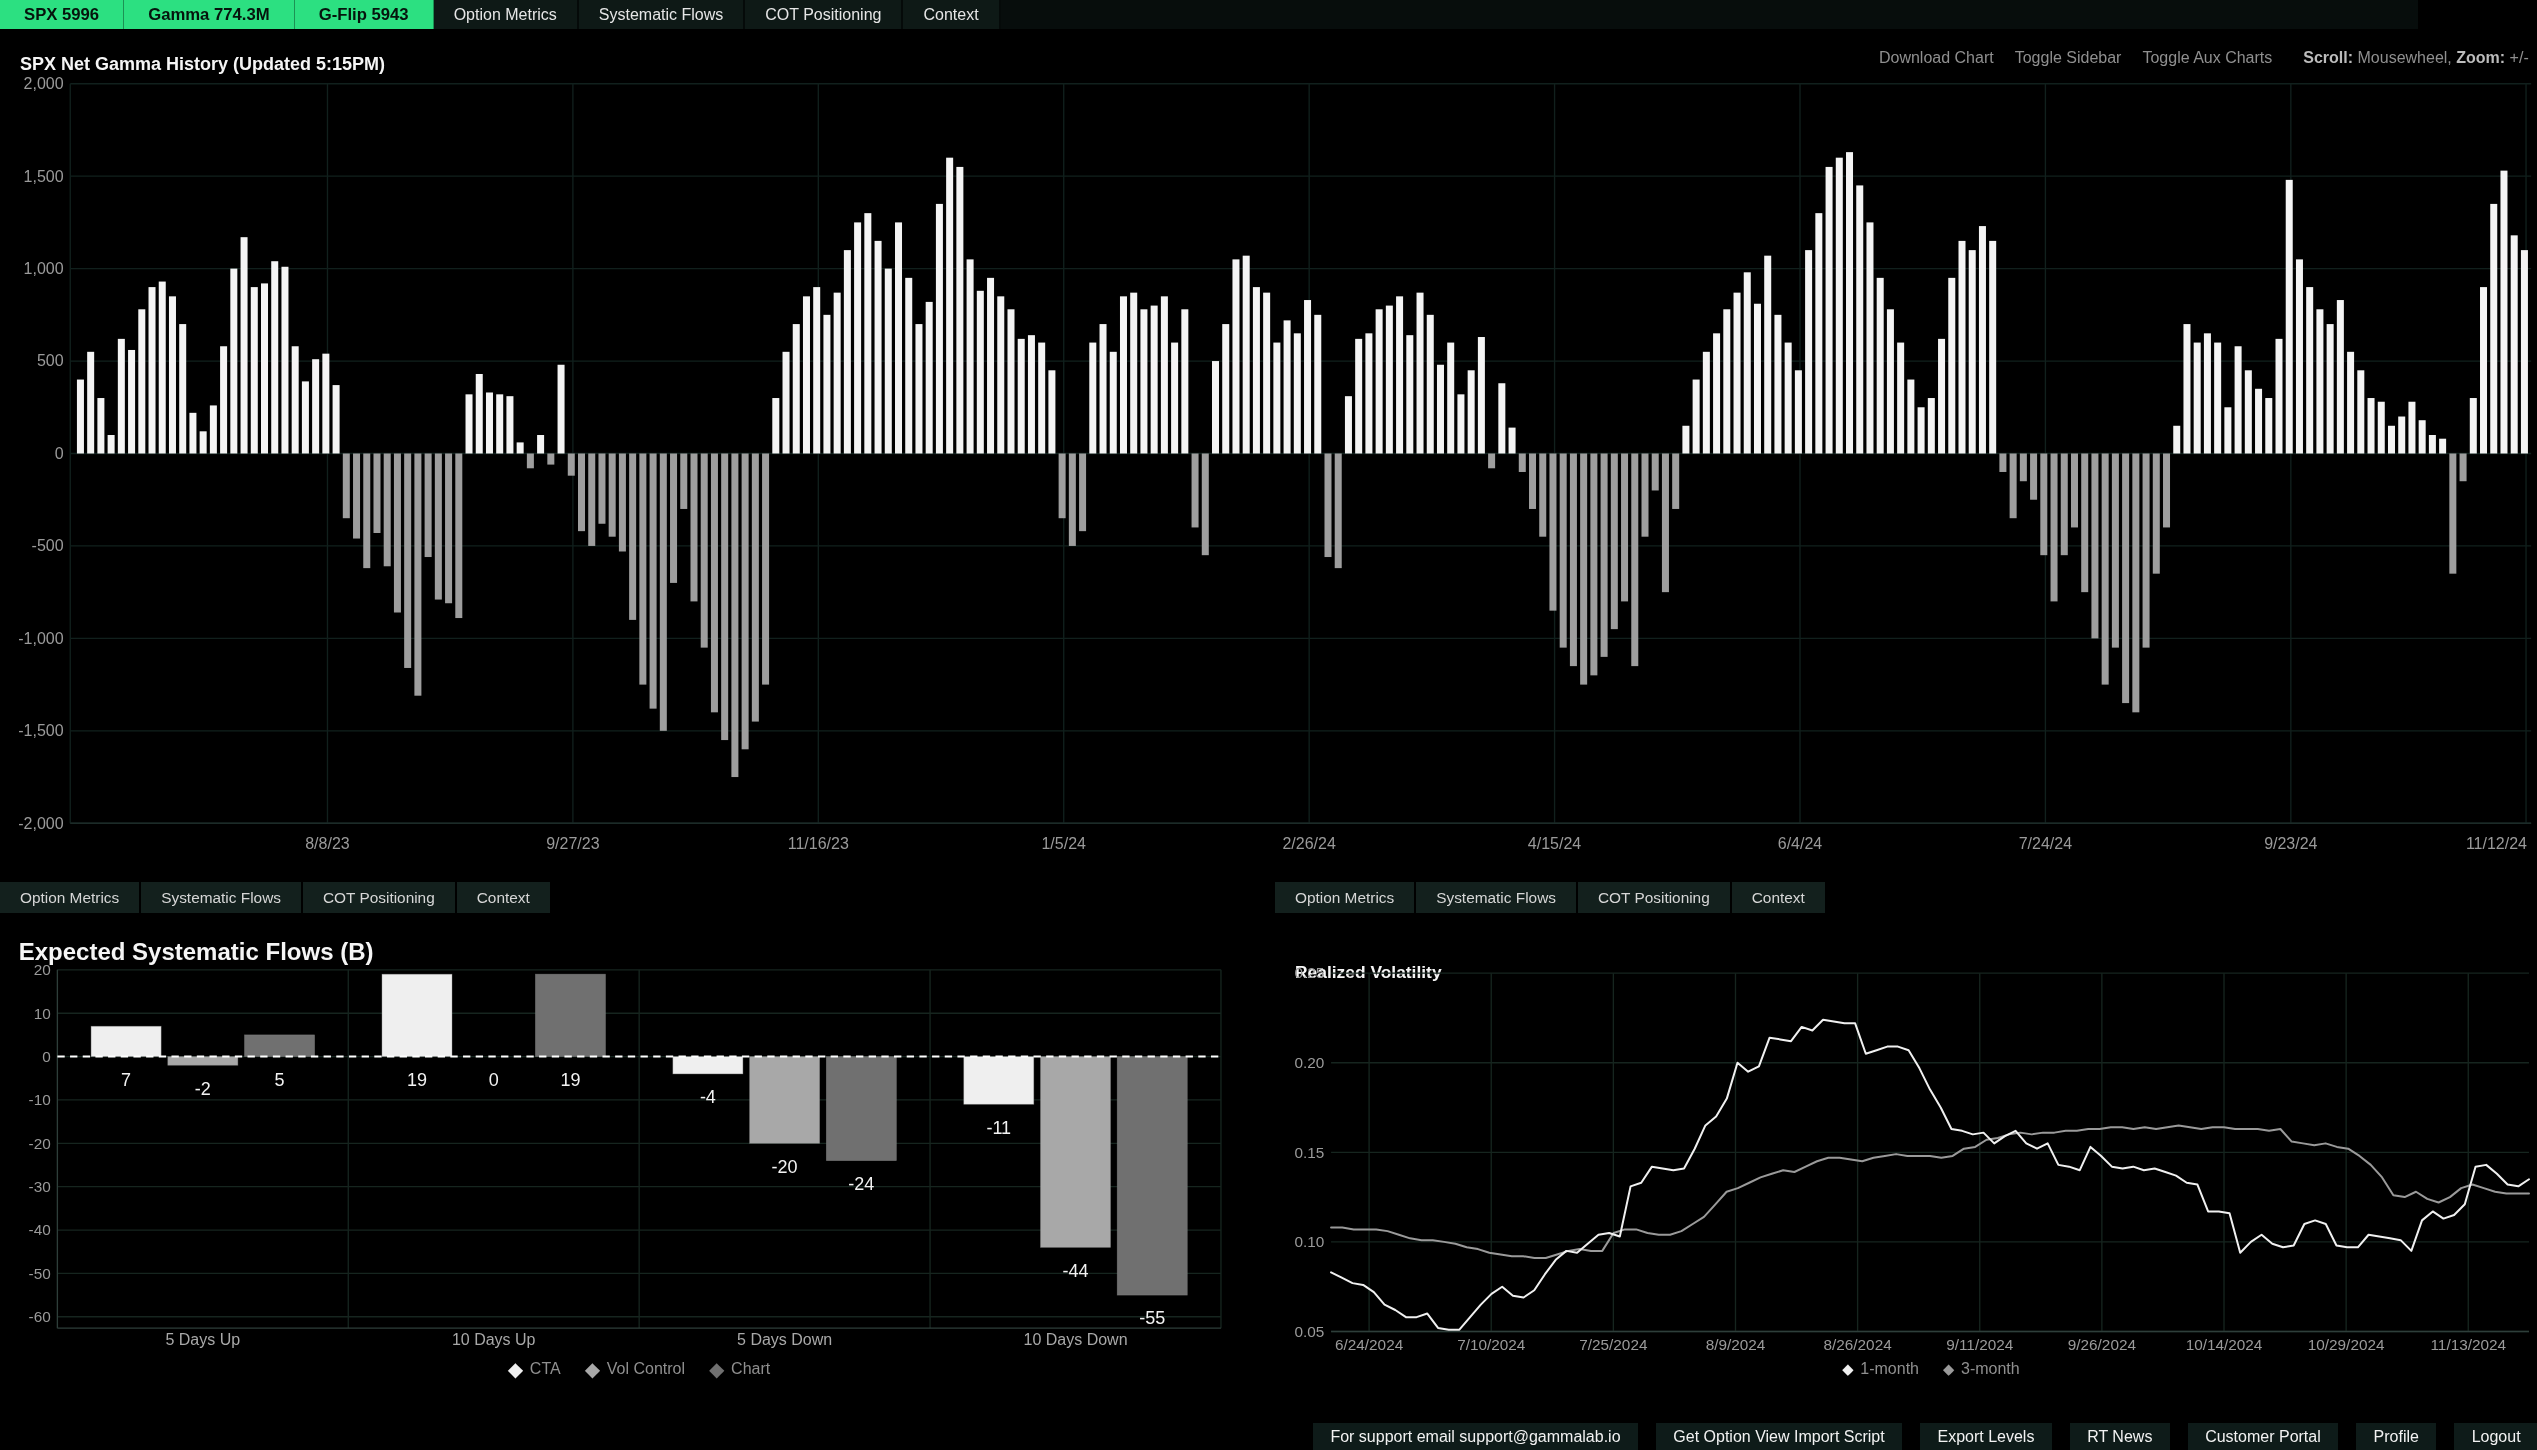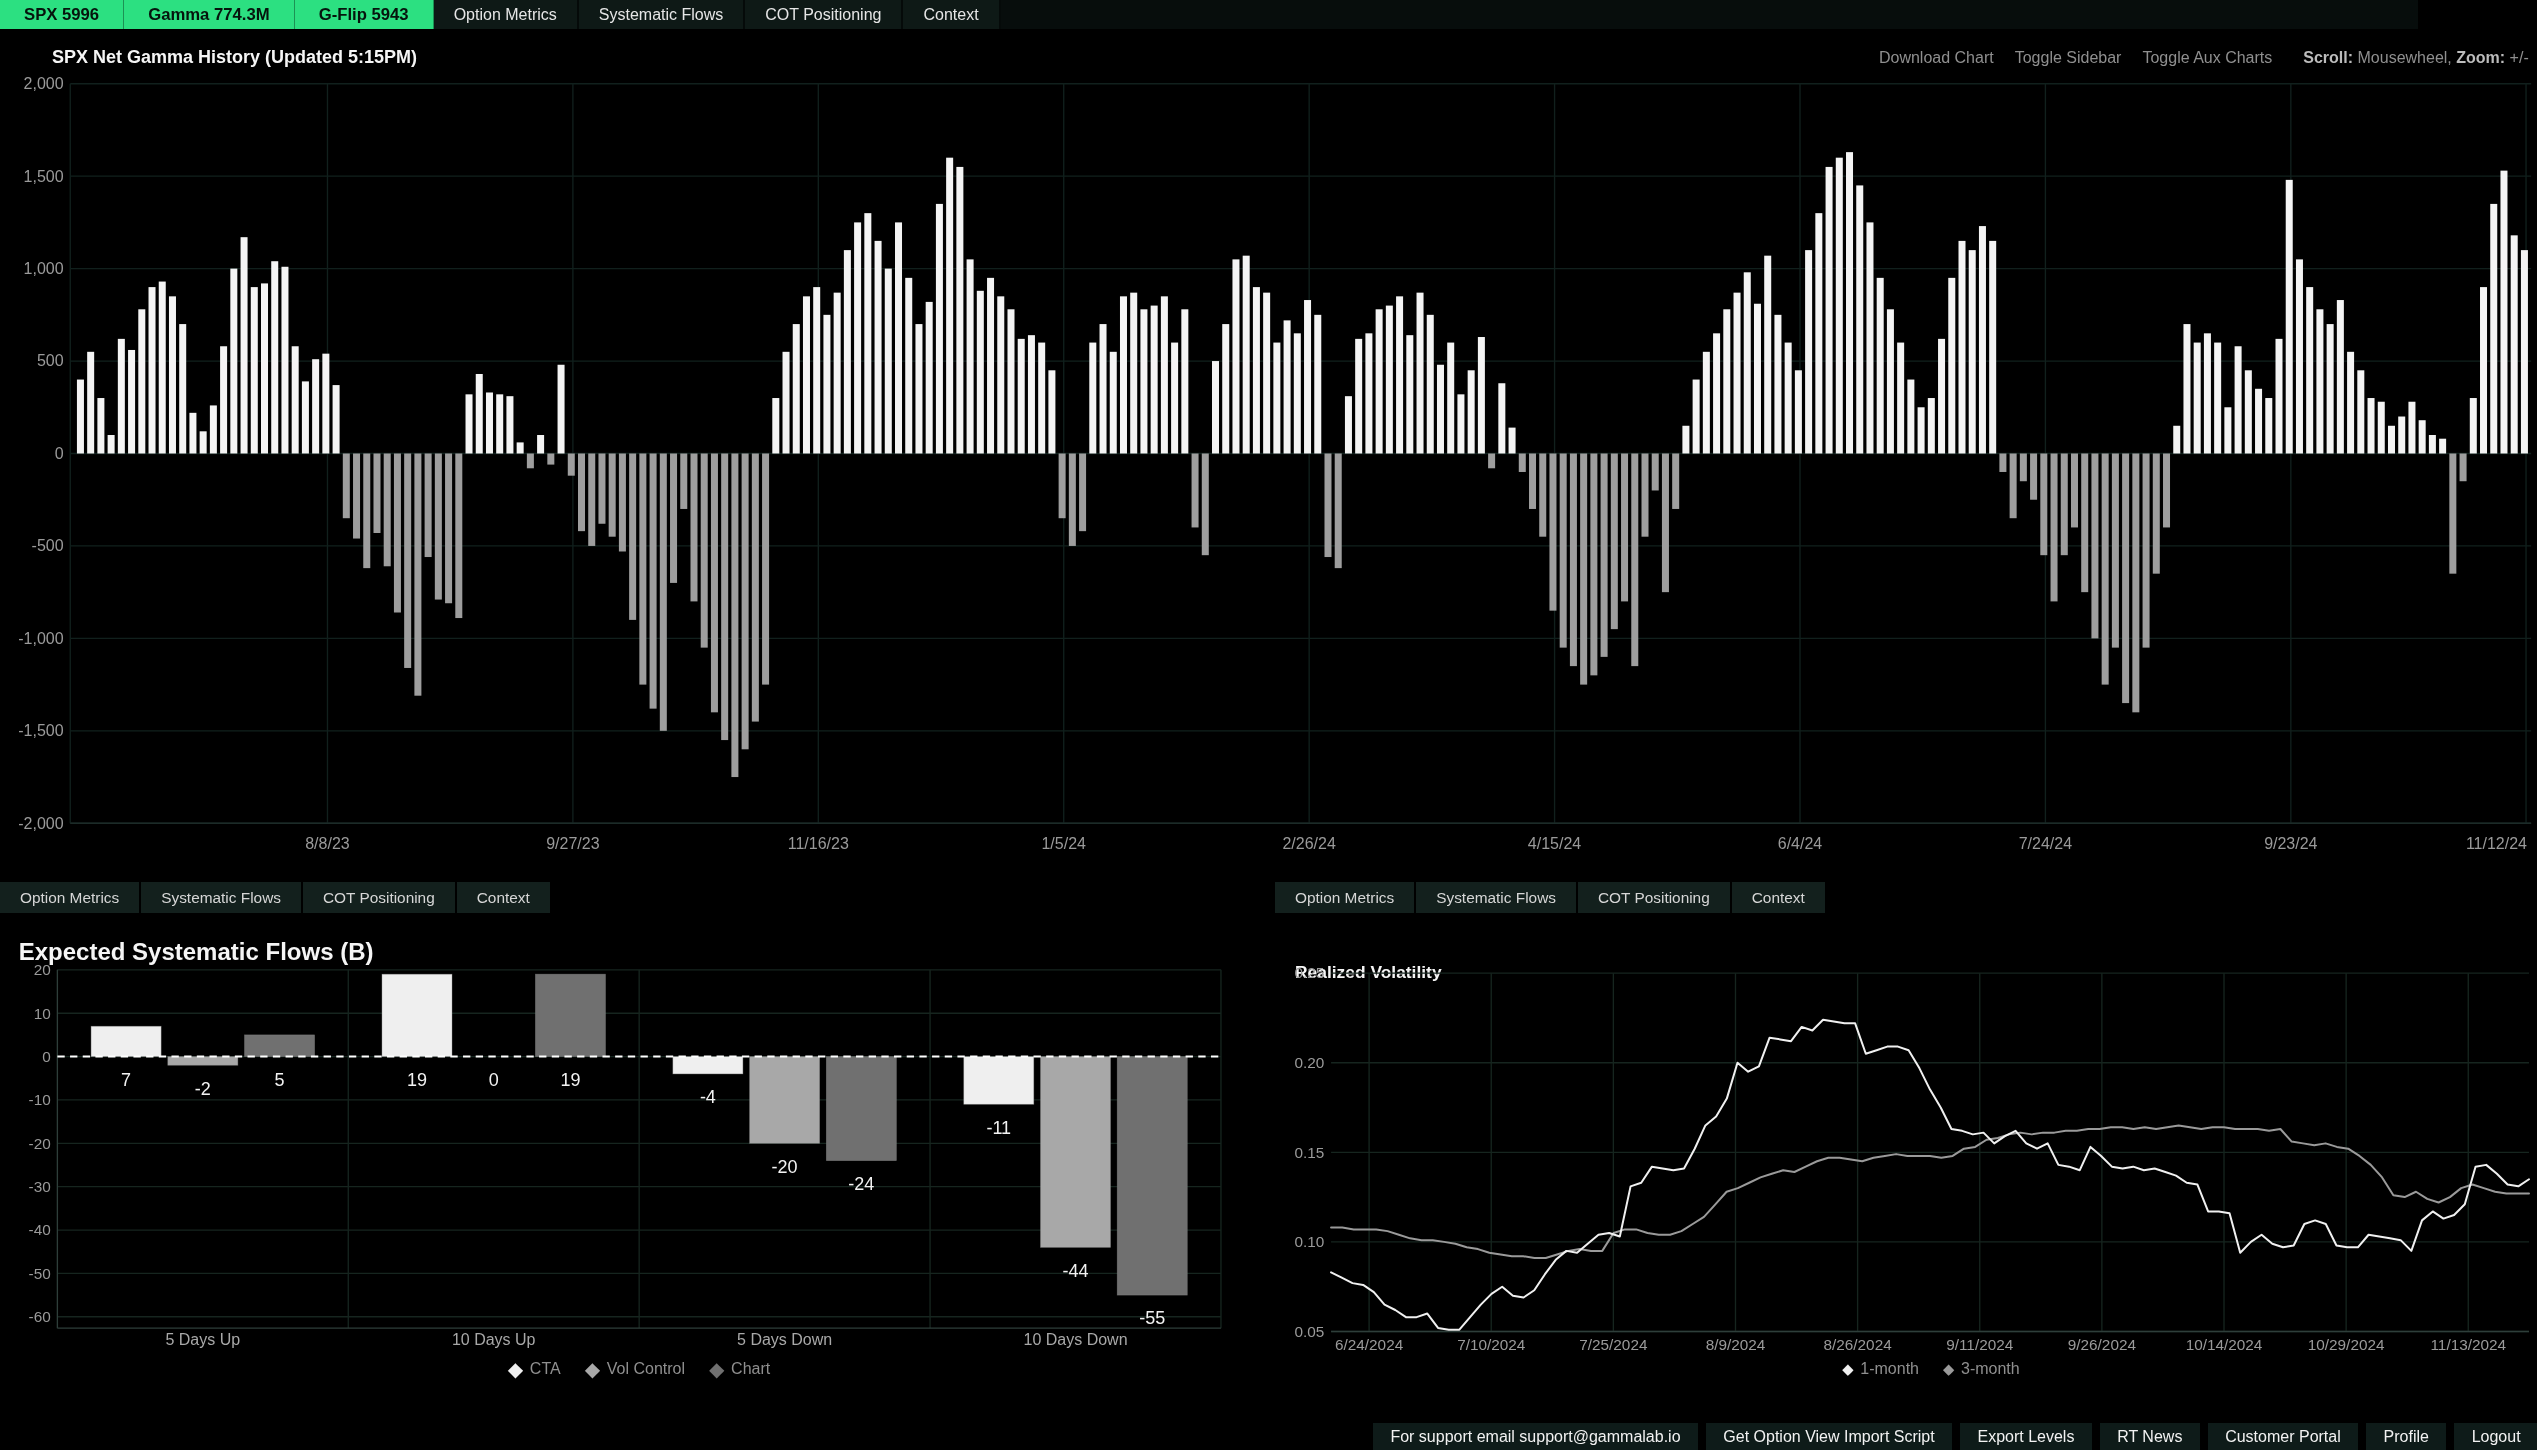--- a/index.html
+++ b/index.html
@@ -7,41 +7,41 @@
     width:2538px;height:1451px;position:relative;overflow:hidden;
     background:#000;color:#fff;
     font-family:"Liberation Sans","DejaVu Sans",sans-serif;
   }
   
   .topbar{position:absolute;top:0;left:0;width:2418px;height:29px;background:#070d0c;display:flex;align-items:center;}
   .badge{background:#2ce081;color:#06140d;font-weight:bold;font-size:16.7px;line-height:29px;padding:0 24px;border-right:1.3px solid rgba(0,0,0,.35);white-space:nowrap;}
   .menuitem{background:#0e1916;color:#e6e6e6;font-size:16px;line-height:29px;padding:0 20px;border-right:2px solid #050a09;white-space:nowrap;}
   
   .chart-title{position:absolute;font-weight:bold;color:#f5f5f5;white-space:nowrap;}
-  #main-title{left:20px;top:47px;font-size:18px;margin-left:32px;}
+  #main-title{left:20px;top:54px;font-size:18px;}
   #flows-title{left:18.7px;top:938px;font-size:24px;}
   #vol-title{left:1295px;top:938px;font-size:17.4px;margin-top:24px;}
   .controls{position:absolute;right:9.3px;top:49px;font-size:16px;color:#8f8f8f;display:flex;gap:31px;align-items:center;white-space:nowrap;}
   .controls .hint b{color:#bcbcbc;}
   .ctrl-link{color:#8f8f8f;}
   
   .tabrow{position:absolute;top:882px;height:31px;display:flex;}
   .tab{background:#13201d;color:#d6d6d6;font-size:15.4px;line-height:31px;padding:0 20px;border-right:2px solid #000;white-space:nowrap;}
   
   svg.chart{position:absolute;display:block;}
   #gamma-svg{left:0;top:29px;}
   #flows-svg{left:0;top:913px;}
   #vol-svg{left:1275px;top:913px;}
   
   .legend{position:absolute;top:1359px;display:flex;justify-content:center;align-items:center;gap:24px;font-size:16px;color:#8f8f8f;}
   .legend .item{display:flex;align-items:center;gap:6.7px;}
   .legend .d{font-size:20px;line-height:20px;}
   
   .footer{position:absolute;top:1423px;right:0;height:28px;display:flex;background:#000;}
-  .fitem{background:#0e1b19;color:#f2f2f2;font-size:16px;line-height:28px;padding:0 17.4px;margin-left:8px;white-space:nowrap;}
+  .fitem{background:#0e1b19;color:#f2f2f2;font-size:16px;line-height:28px;padding:0 17.4px;margin-left:18px;white-space:nowrap;}
 </style>
 </head>
 <body>
 
 <div class="topbar">
   <div id="badges" style="display:flex;">
       <div class="badge">SPX 5996</div>
       <div class="badge">Gamma 774.3M</div>
       <div class="badge">G-Flip 5943</div>
     </div>

